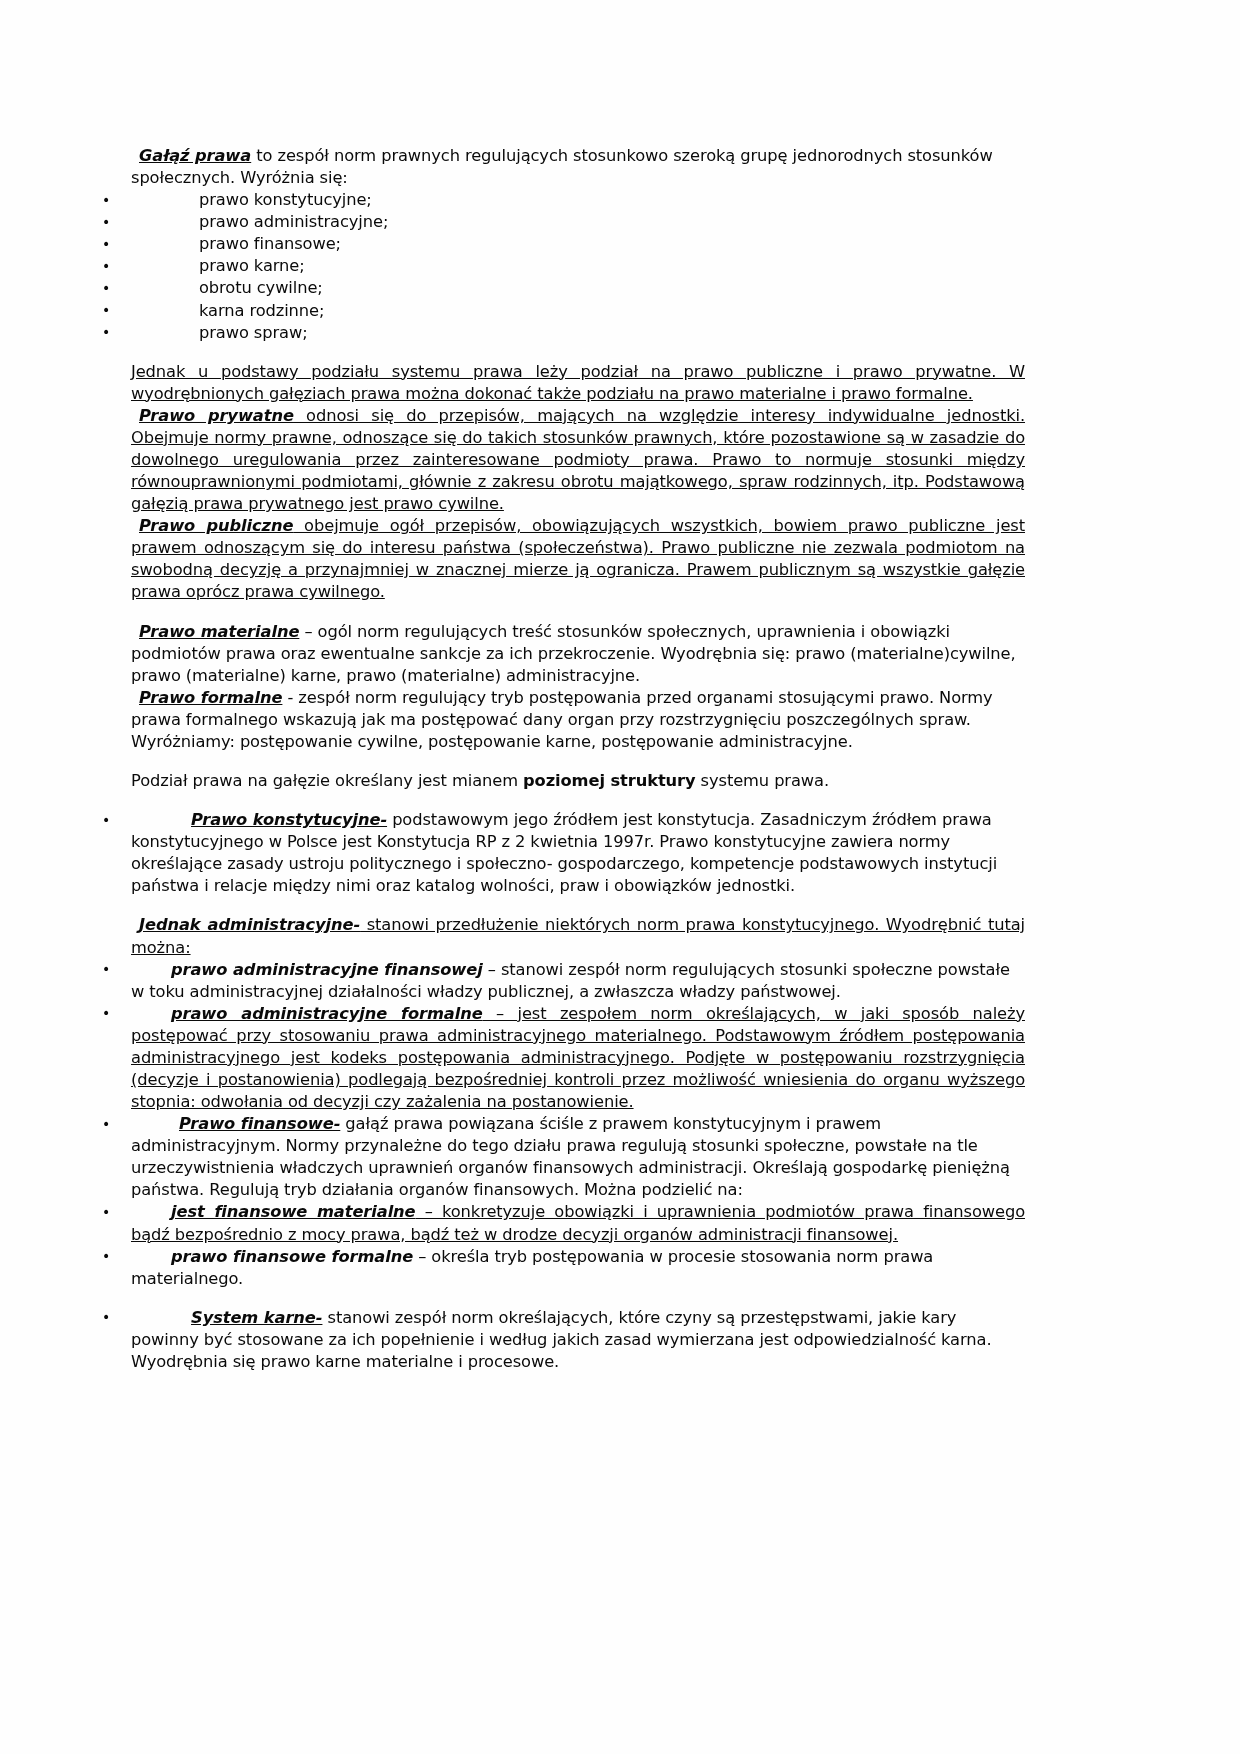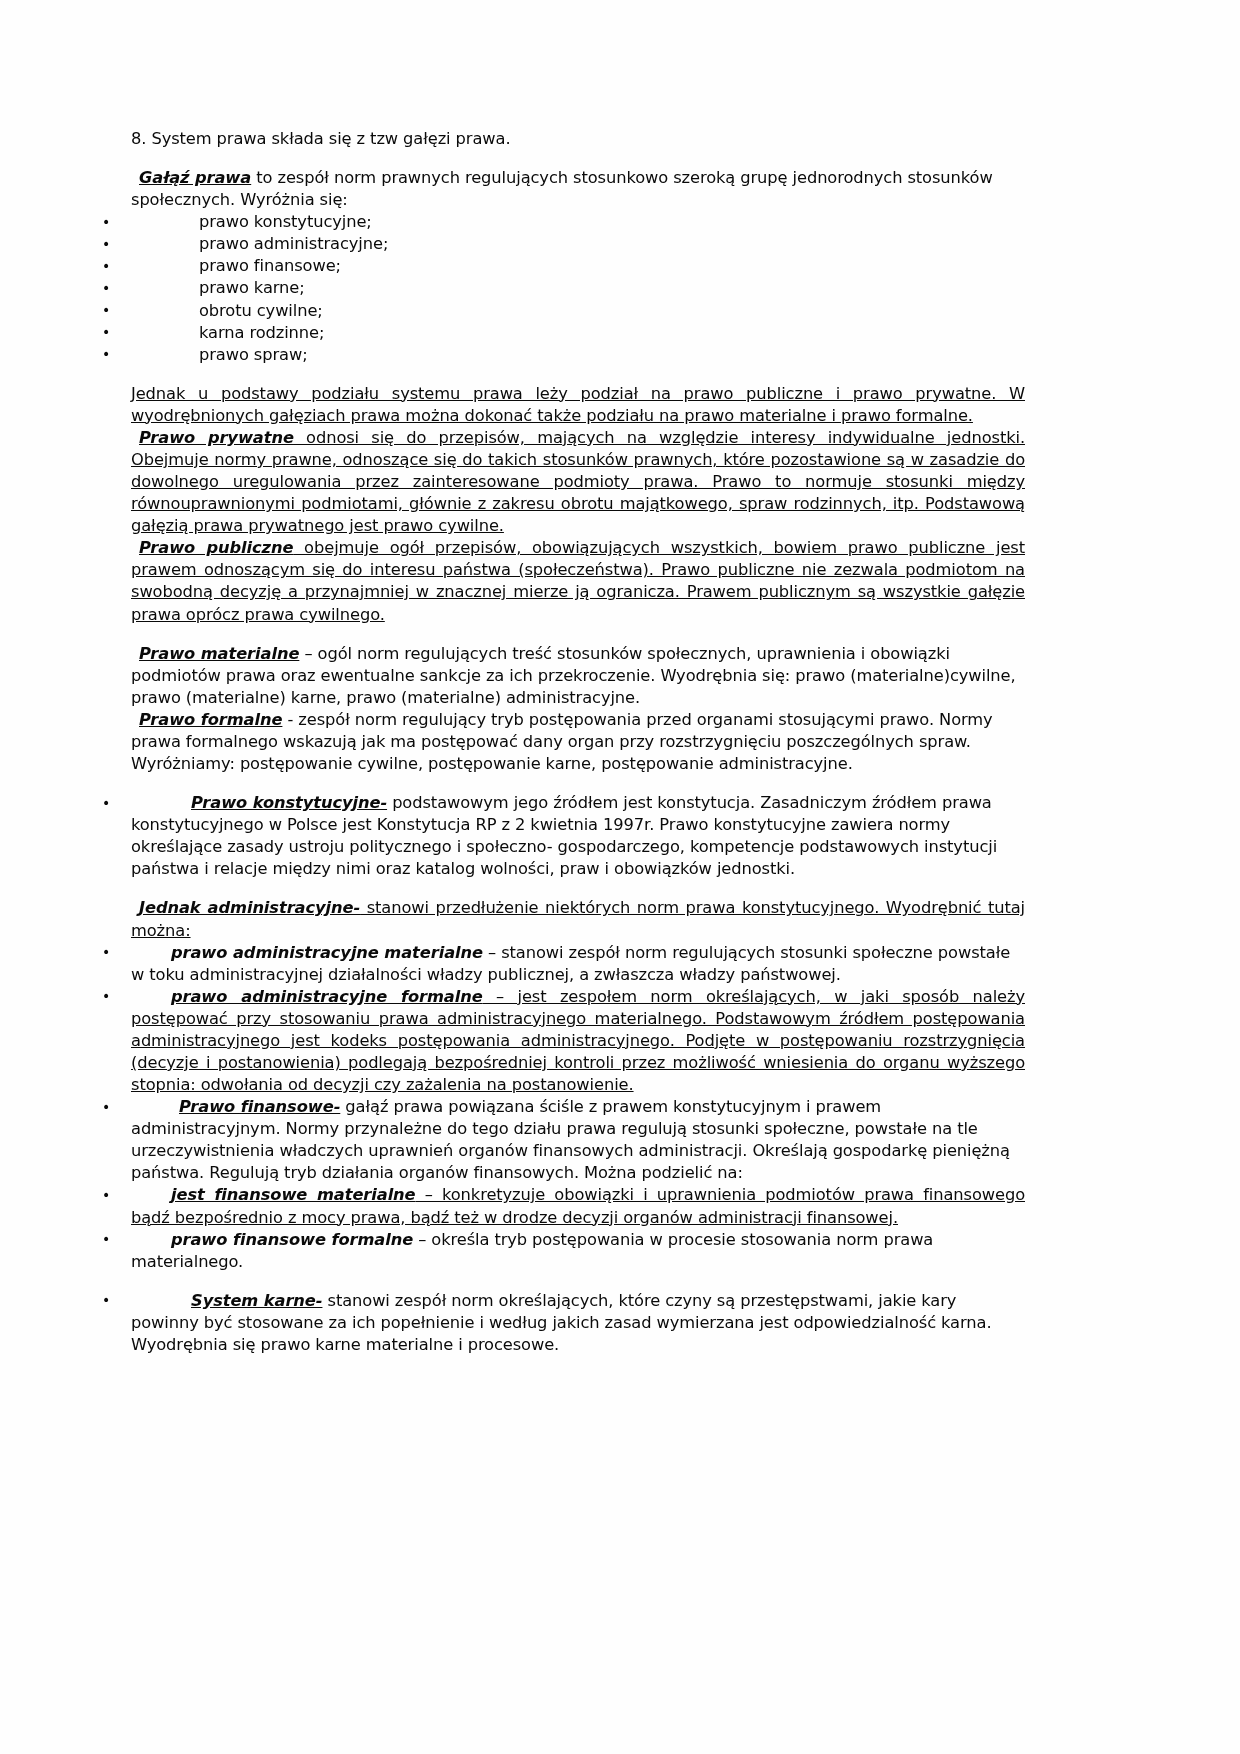--- a/index.html
+++ b/index.html
@@ -83,21 +83,20 @@
     pointer-events: none;
     background: rgba(250, 250, 250, 0.0);
   }
 </style>
 </head>
 <body>
 
 <div class="page">
   <div class="doc">
 
-    <p class="p">8. System prawa składa się z tzw gałęzi prawa.</p>
 
     <p class="p gap"><span class="bu">Gałąź prawa</span><span> to zespół norm prawnych regulujących stosunkowo szeroką grupę jednorodnych stosunków społecznych. Wyróżnia się:</span></p>
 
     <ul class="blist">
       <li class="brow simple">
         <span class="bullet">•</span>
         <span class="txt">prawo konstytucyjne;</span>
       </li>
       <li class="brow simple">
         <span class="bullet">•</span>
@@ -128,31 +127,32 @@
     <p class="p just gap">Jednak u podstawy podziału systemu prawa leży podział na prawo publiczne i prawo prywatne. W wyodrębnionych gałęziach prawa można dokonać także podziału na prawo materialne i prawo formalne.</p>
 
     <p class="p just"><span class="bu">Prawo prywatne</span><span> odnosi się do przepisów, mających na względzie interesy indywidualne jednostki. Obejmuje normy prawne, odnoszące się do takich stosunków prawnych, które pozostawione są w zasadzie do dowolnego uregulowania przez zainteresowane podmioty prawa. Prawo to normuje stosunki między równouprawnionymi podmiotami, głównie z zakresu obrotu majątkowego, spraw rodzinnych, itp. Podstawową gałęzią prawa prywatnego jest prawo cywilne.</span></p>
 
     <p class="p just"><span class="bu">Prawo publiczne</span><span> obejmuje ogół przepisów, obowiązujących wszystkich, bowiem prawo publiczne jest prawem odnoszącym się do interesu państwa (społeczeństwa). Prawo publiczne nie zezwala podmiotom na swobodną decyzję a przynajmniej w znacznej mierze ją ogranicza. Prawem publicznym są wszystkie gałęzie prawa oprócz prawa cywilnego.</span></p>
 
     <p class="p gap"><span class="bu">Prawo materialne</span><span> – ogól norm regulujących treść stosunków społecznych, uprawnienia i obowiązki podmiotów prawa oraz ewentualne sankcje za ich przekroczenie. Wyodrębnia się: prawo (materialne)cywilne, prawo (materialne) karne, prawo (materialne) administracyjne.</span></p>
 
     <p class="p"><span class="bu">Prawo formalne</span><span> -  zespół norm regulujący tryb postępowania przed organami stosującymi prawo. Normy prawa formalnego wskazują jak ma postępować dany organ przy rozstrzygnięciu poszczególnych spraw. Wyróżniamy: postępowanie cywilne, postępowanie karne, postępowanie administracyjne.</span></p>
 
+    <p class="p gap"><span>Podział prawa na gałęzie określany jest mianem </span><span class="b">poziomej struktury</span><span> systemu prawa.</span></p>
 
     <div class="sec gap">
       <span class="bullet">•</span>
       <span class="body indent-lg"><span class="bu">Prawo konstytucyjne-</span><span> podstawowym jego źródłem jest konstytucja. Zasadniczym źródłem prawa konstytucyjnego w Polsce jest Konstytucja RP z 2 kwietnia 1997r. Prawo konstytucyjne zawiera normy określające zasady ustroju politycznego i społeczno- gospodarczego, kompetencje podstawowych instytucji państwa i relacje między nimi oraz katalog wolności, praw i obowiązków jednostki.</span></span>
     </div>
 
     <p class="p just gap"><span class="bu">Jednak administracyjne-</span><span> stanowi przedłużenie niektórych norm prawa konstytucyjnego. Wyodrębnić tutaj można:</span></p>
 
     <div class="sec">
       <span class="bullet">•</span>
-      <span class="body"><span class="bi">prawo administracyjne materialne</span><span> – stanowi zespół norm regulujących stosunki społeczne powstałe w toku administracyjnej działalności władzy publicznej, a zwłaszcza władzy państwowej.</span></span>
+      <span class="body"><span class="bi">prawo administracyjne finansowej</span><span> – stanowi zespół norm regulujących stosunki społeczne powstałe w toku administracyjnej działalności władzy publicznej, a zwłaszcza władzy państwowej.</span></span>
     </div>
 
     <div class="sec">
       <span class="bullet">•</span>
       <span class="body just" style="text-align:justify"><span class="bi">prawo administracyjne formalne</span><span> – jest zespołem norm określających, w jaki sposób należy postępować przy stosowaniu prawa administracyjnego materialnego. Podstawowym źródłem postępowania administracyjnego jest kodeks postępowania administracyjnego. Podjęte w postępowaniu rozstrzygnięcia (decyzje i postanowienia) podlegają bezpośredniej kontroli przez możliwość wniesienia do organu wyższego stopnia: odwołania od decyzji czy zażalenia na postanowienie.</span></span>
     </div>
 
     <div class="sec">
       <span class="bullet">•</span>
       <span class="body"><span class="bu">Prawo finansowe-</span><span> gałąź prawa powiązana ściśle z prawem konstytucyjnym i prawem administracyjnym. Normy przynależne do tego działu prawa regulują stosunki społeczne, powstałe na tle urzeczywistnienia władczych uprawnień organów finansowych administracji. Określają gospodarkę pieniężną państwa. Regulują tryb działania organów finansowych. Można podzielić na:</span></span>

